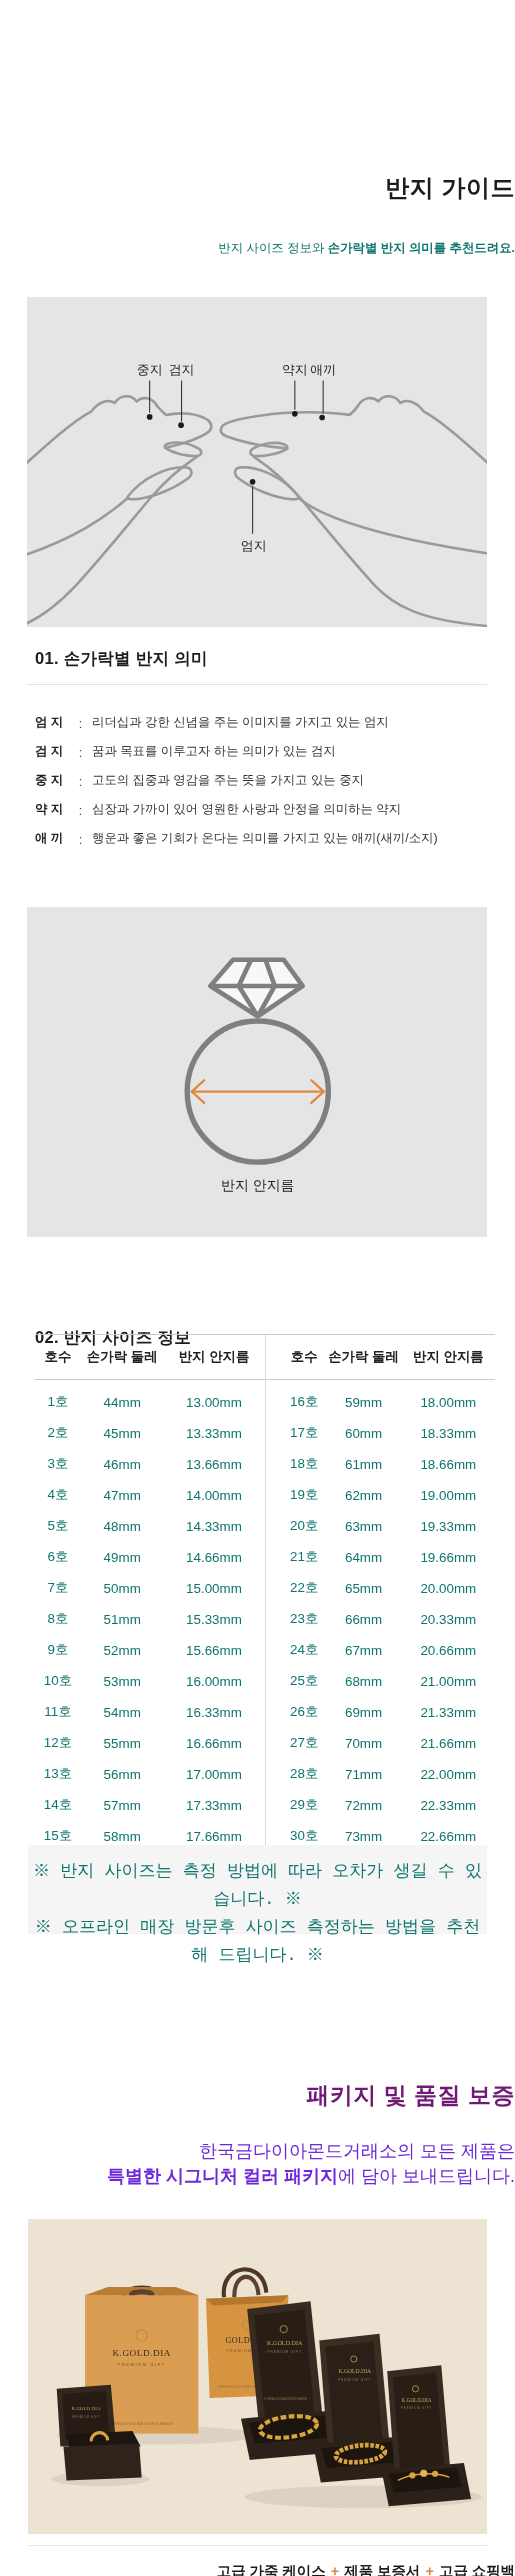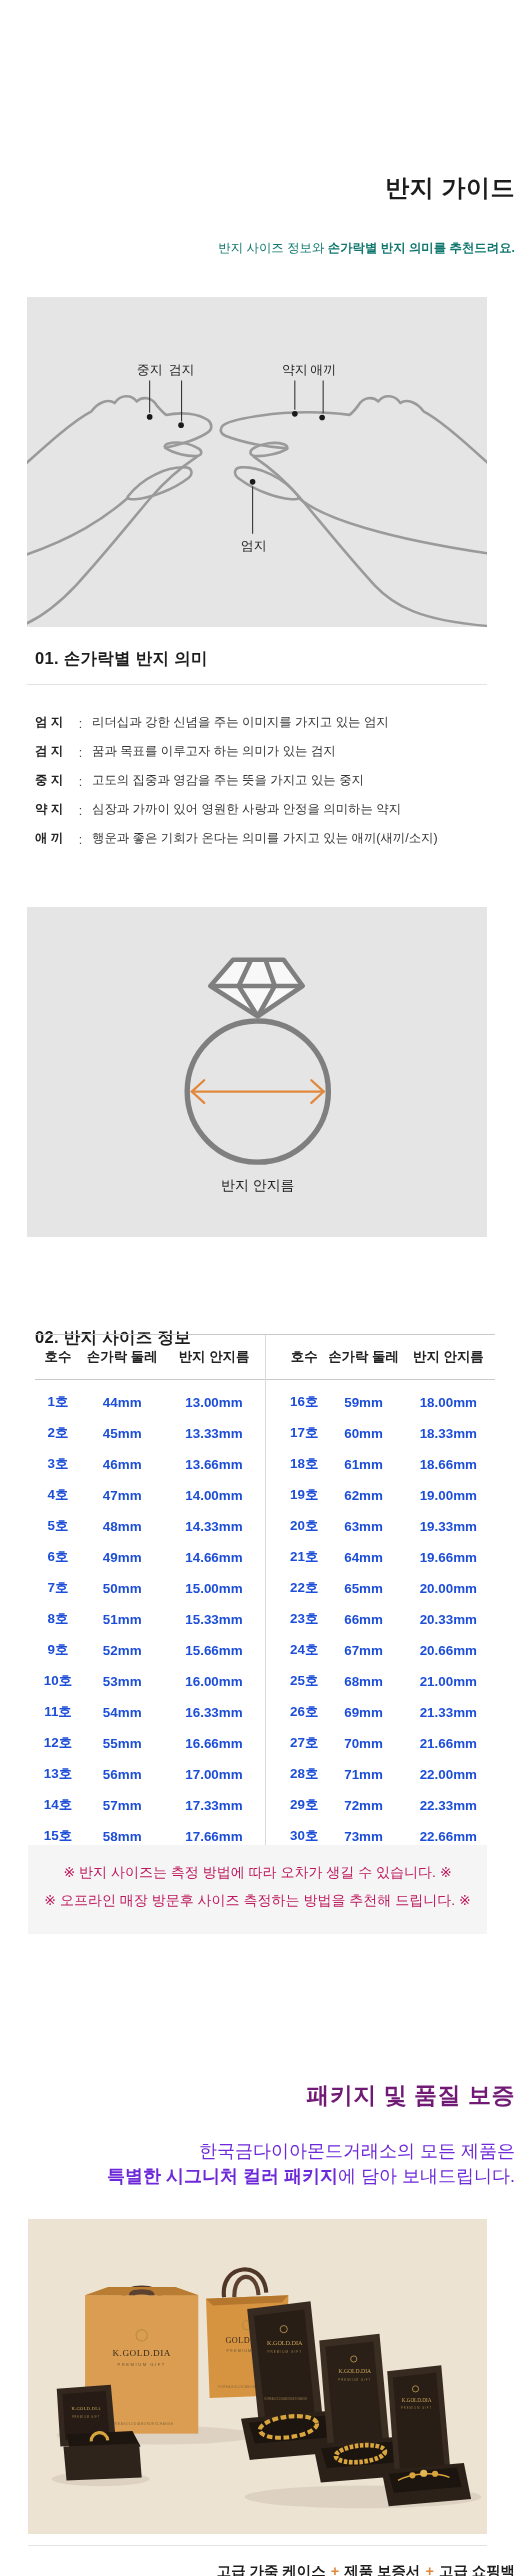--- a/index.html
+++ b/index.html
@@ -31,29 +31,29 @@
   .flabel{width:34px;font-weight:700;color:#222;flex:none;}
   .fcolon{width:23px;text-align:center;color:#444;flex:none;}
   .fdesc{color:#333;}
 
   
   .size-table{left:35px;top:1294px;width:460px;display:flex;border-top:0.5px solid #c9c9c9;margin-top:40px;}
   .half{width:230px;}
   .half.left{border-right:0.5px solid #d9d9d9;}
   .thead{height:44px;display:flex;align-items:center;font-size:13.4px;font-weight:700;color:#222;border-bottom:0.5px solid #c9c9c9;}
   .tbody{padding-top:6.7px;}
-  .trow{height:31px;display:flex;align-items:center;font-size:13.4px;font-weight:700;color:#1d4ed8;}
+  .trow{height:31px;display:flex;align-items:center;font-size:13.4px;font-weight:400;color:#0f766e;}
   .half.right .thead,.half.right .trow{padding-left:17.5px;}
   .c1{width:20%;text-align:center;}
   .c2{width:36%;text-align:center;}
   .c3{width:44%;text-align:center;}
 
   
   .note-box{left:28px;top:1845px;width:459px;height:89px;background:#f5f5f5;text-align:center;padding-top:13.4px;box-sizing:border-box;}
-  .note-line{font-size:14px;color:#be185d;line-height:28px;}
+  .note-line{font-size:17px;color:#0f766e;line-height:28px;font-family:Liberation Mono, monospace;}
 
   
   .pkg-heading{top:2080px;font-size:23px;font-weight:700;color:#701a75;letter-spacing:0.5px;}
   .pkg-sub{top:2139px;font-size:18px;color:#6d28d9;line-height:25px;}
   .pkg-sub b{font-weight:700;}
   .photo-box{left:28px;top:2219px;width:459px;height:315px;background:#ece3d3;}
 
   
   .footer-rule{left:28px;width:459px;height:0.5px;background:#e4e4e4;}
   .fr1{top:2545px;}

